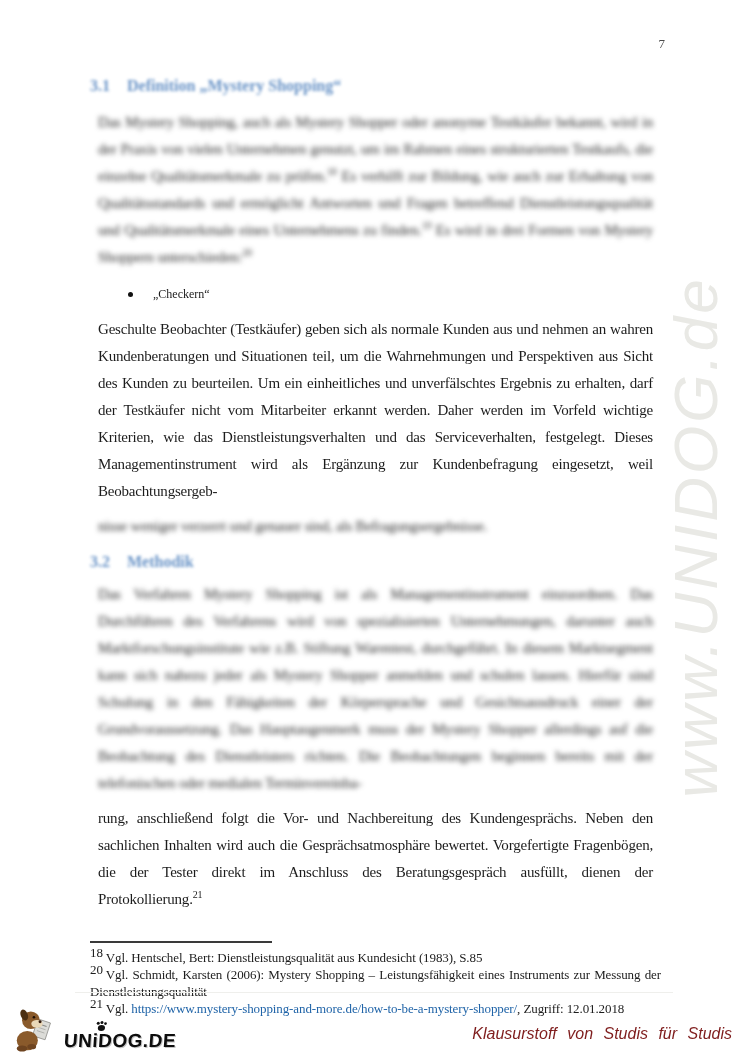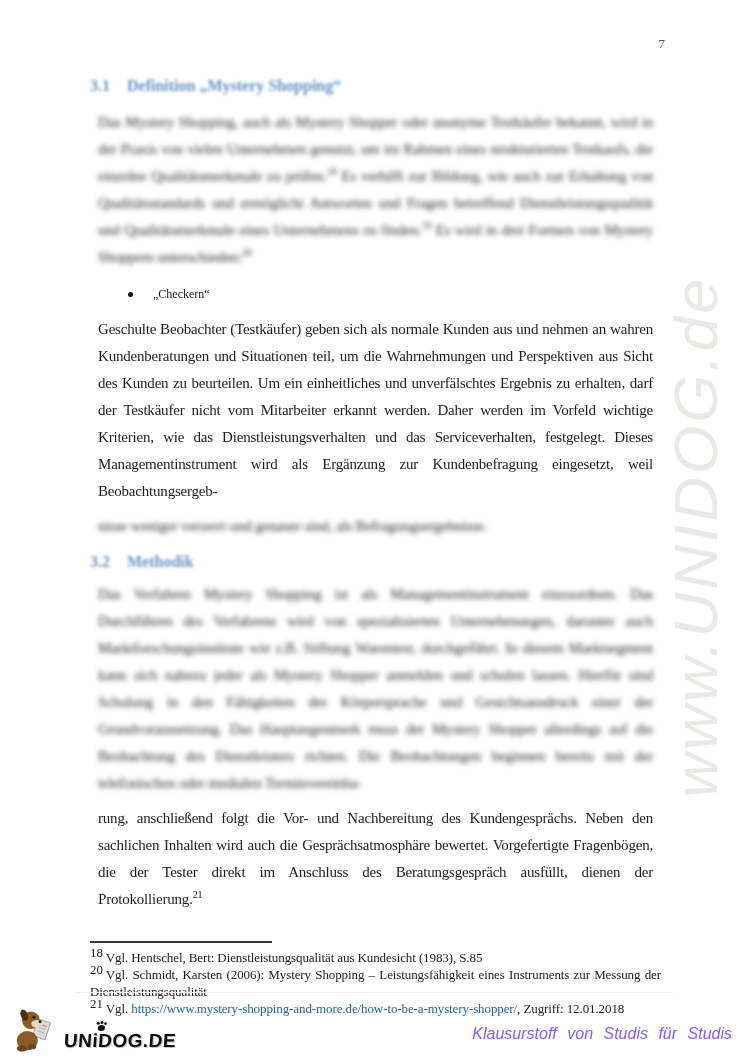--- a/index.html
+++ b/index.html
@@ -55,21 +55,21 @@
   .logo { position:absolute; left:14px; bottom:7px; display:flex; align-items:flex-end; }
   .logo-text {
     position:relative; margin-left:4px; font-family:"Liberation Sans", sans-serif;
     font-weight:bold; font-size:19px; letter-spacing:0.5px; color:#0d0d0d;
     transform:skewX(-4deg); text-shadow:1px 1px 0 #c6c6c6; line-height:22px;
   }
   .paw { position:absolute; left:30px; top:-9px; }
   .slogan {
     position:absolute; right:18px; bottom:16px;
     font-family:"Liberation Sans", sans-serif; font-style:italic;
-    font-size:16px; color:#8b5cf6; word-spacing:6px;
+    font-size:16px; color:#7f1d1d; word-spacing:6px;
   }
 </style>
 </head>
 <body>
 
 <div class="page">
 
   <div class="watermark">www.UNIDOG.de</div>
 
   <div class="page-number">7</div>

